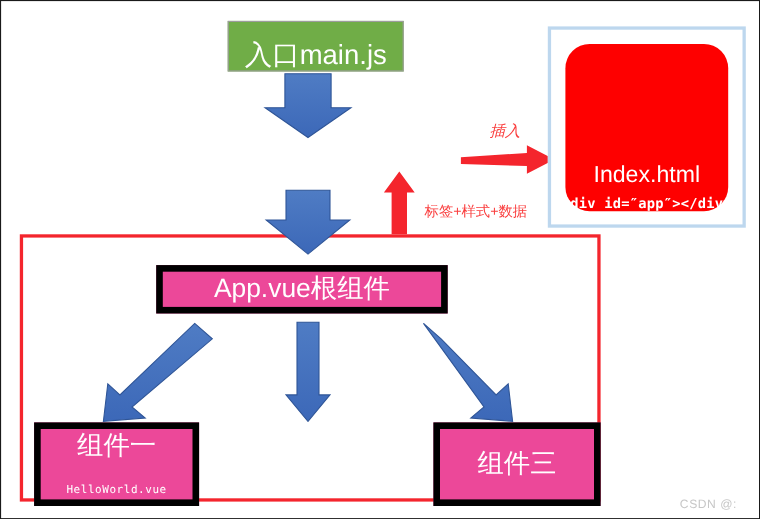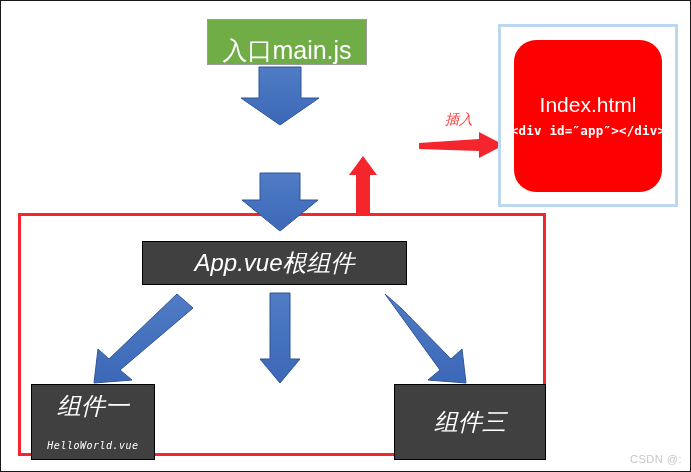--- a/index.html
+++ b/index.html
@@ -35,24 +35,23 @@
     border: 1px solid #9c9c9c;
     font-size: 25px;
     justify-content: flex-end;
   }
   .node-orange {
     background: #ed7d31;
     border: 1px solid #a0522d;
     font-size: 24px;
   }
   .node-blue {
-    background: #404040;
-    border: 1px solid #000000;
+    background: #ec4899;
+    border: 6px solid #000000;
     font-size: 24px;
-    font-style: italic;
   }
   .node-sub {
     font-family: "DejaVu Sans Mono", "Liberation Mono", monospace;
     font-size: 10px;
     margin-top: 20px;
     letter-spacing: 0.5px;
   }
 
   
   #group-rect {
@@ -81,21 +80,21 @@
     justify-content: center;
   }
   #index-card {
     width: 148px;
     height: 152px;
     background: #fe0000;
     border-radius: 22px;
     display: flex;
     flex-direction: column;
     align-items: center;
-    justify-content: center;
+    justify-content: flex-end;
     color: #ffffff;
   }
   #index-title {
     font-size: 21px;
     margin-bottom: 6px;
   }
   #index-code {
     font-family: "DejaVu Sans Mono", "Liberation Mono", monospace;
     font-size: 12.5px;
     letter-spacing: 0.2px;
@@ -119,21 +118,21 @@
     color: #fa3c3c;
     font-size: 13px;
     white-space: nowrap;
   }
   #label-insert { left: 444px; top: 110px; font-size: 14px; font-style: italic; }
   #label-tsd    { left: 385px; top: 182px; font-size: 13px; }
 
   
   #watermark {
     position: absolute;
-    right: 8px;
+    right: 20px;
     bottom: 6px;
     color: #c7c7c7;
     font-size: 11px;
     letter-spacing: 0.5px;
     margin-top: 31px;
   }
 </style>
 </head>
 <body>
 
@@ -180,34 +179,35 @@
 
   <div class="node node-green" style="left:206px; top:18px; width:160px; height:46px;">
     <span>入口main.js</span>
   </div>
 
 
   <div class="node node-blue" style="left:141px; top:240px; width:265px; height:44px;">
     <span>App.vue根组件</span>
   </div>
 
-  <div class="node node-blue" style="left:30px; top:383px; width:124px; height:76px;">
+  <div class="node node-blue" style="left:30px; top:383px; width:150px; height:76px;">
     <span>组件一</span>
     <span class="node-sub">HelloWorld.vue</span>
   </div>
 
 
   <div class="node node-blue" style="left:393px; top:383px; width:152px; height:76px;">
     <span>组件三</span>
   </div>
 
   <div id="index-panel">
     <div id="index-card">
       <div id="index-title">Index.html</div>
       <div id="index-code">&lt;div id=″app″&gt;&lt;/div&gt;</div>
     </div>
   </div>
 
   <div class="arrow-label" id="label-insert">插入</div>
+  <div class="arrow-label" id="label-tsd">标签+样式+数据</div>
 
   <div id="watermark">CSDN @:</div>
 
 </div>
 
 </body></html>

